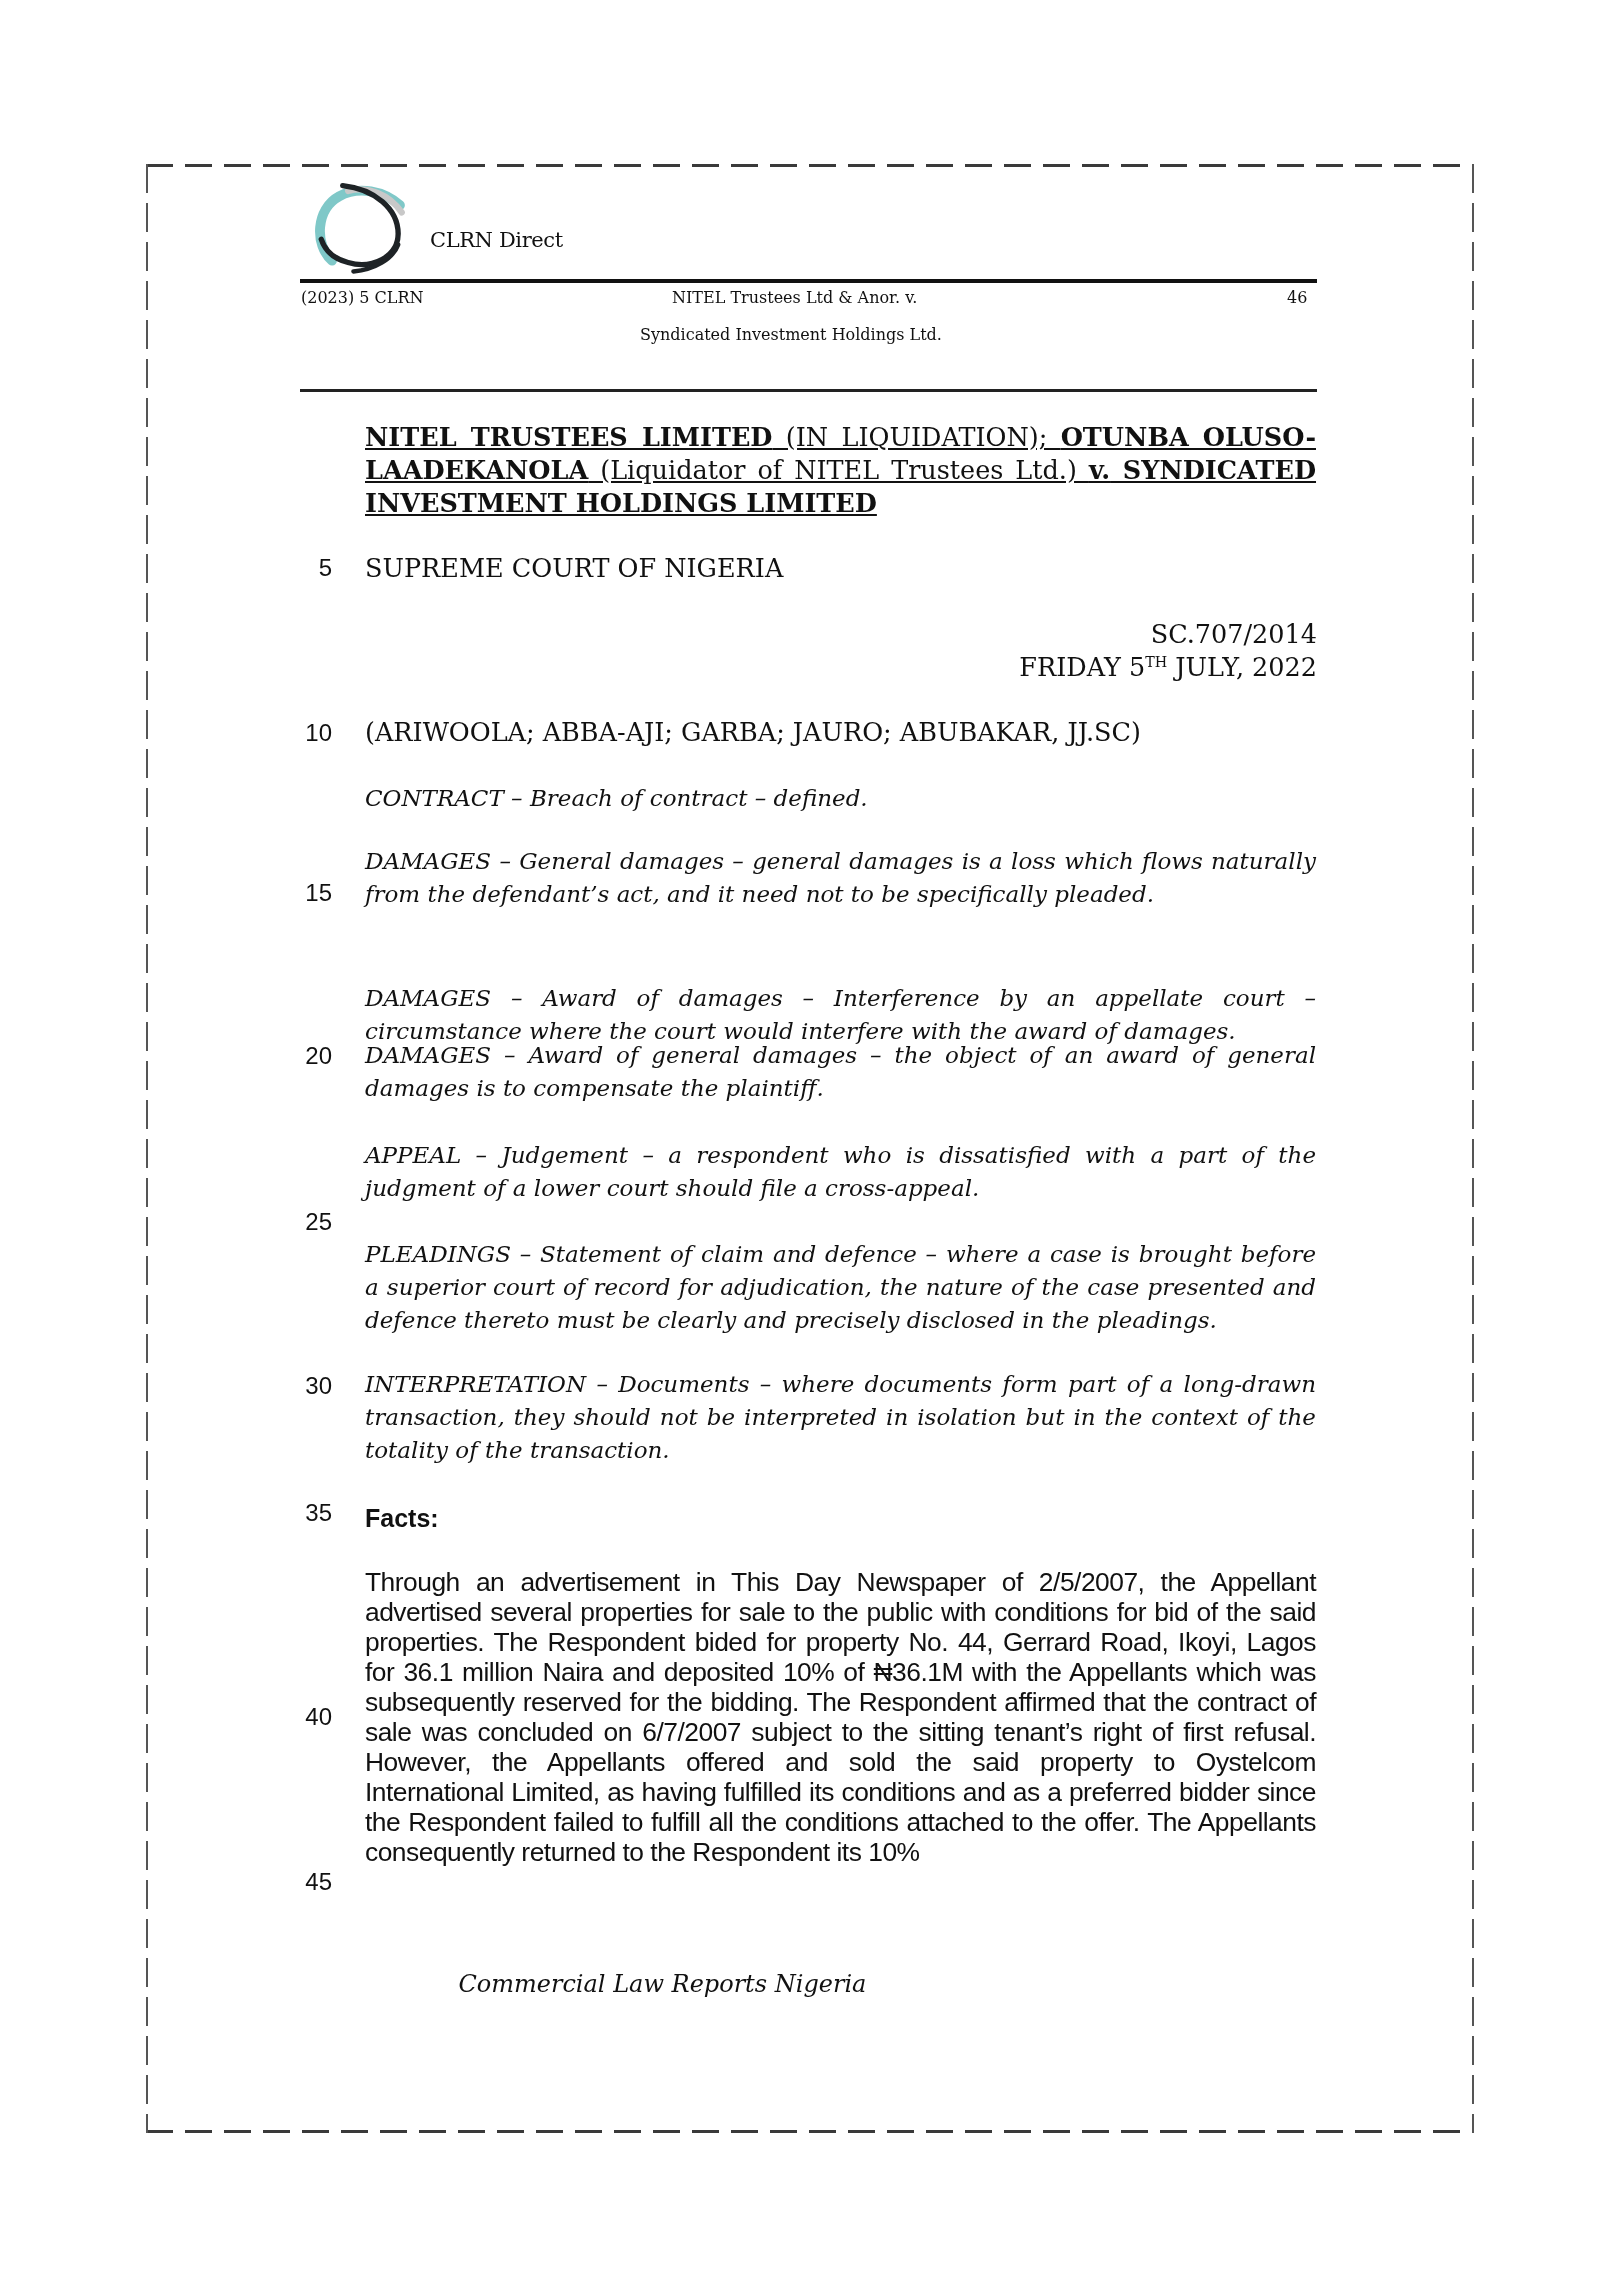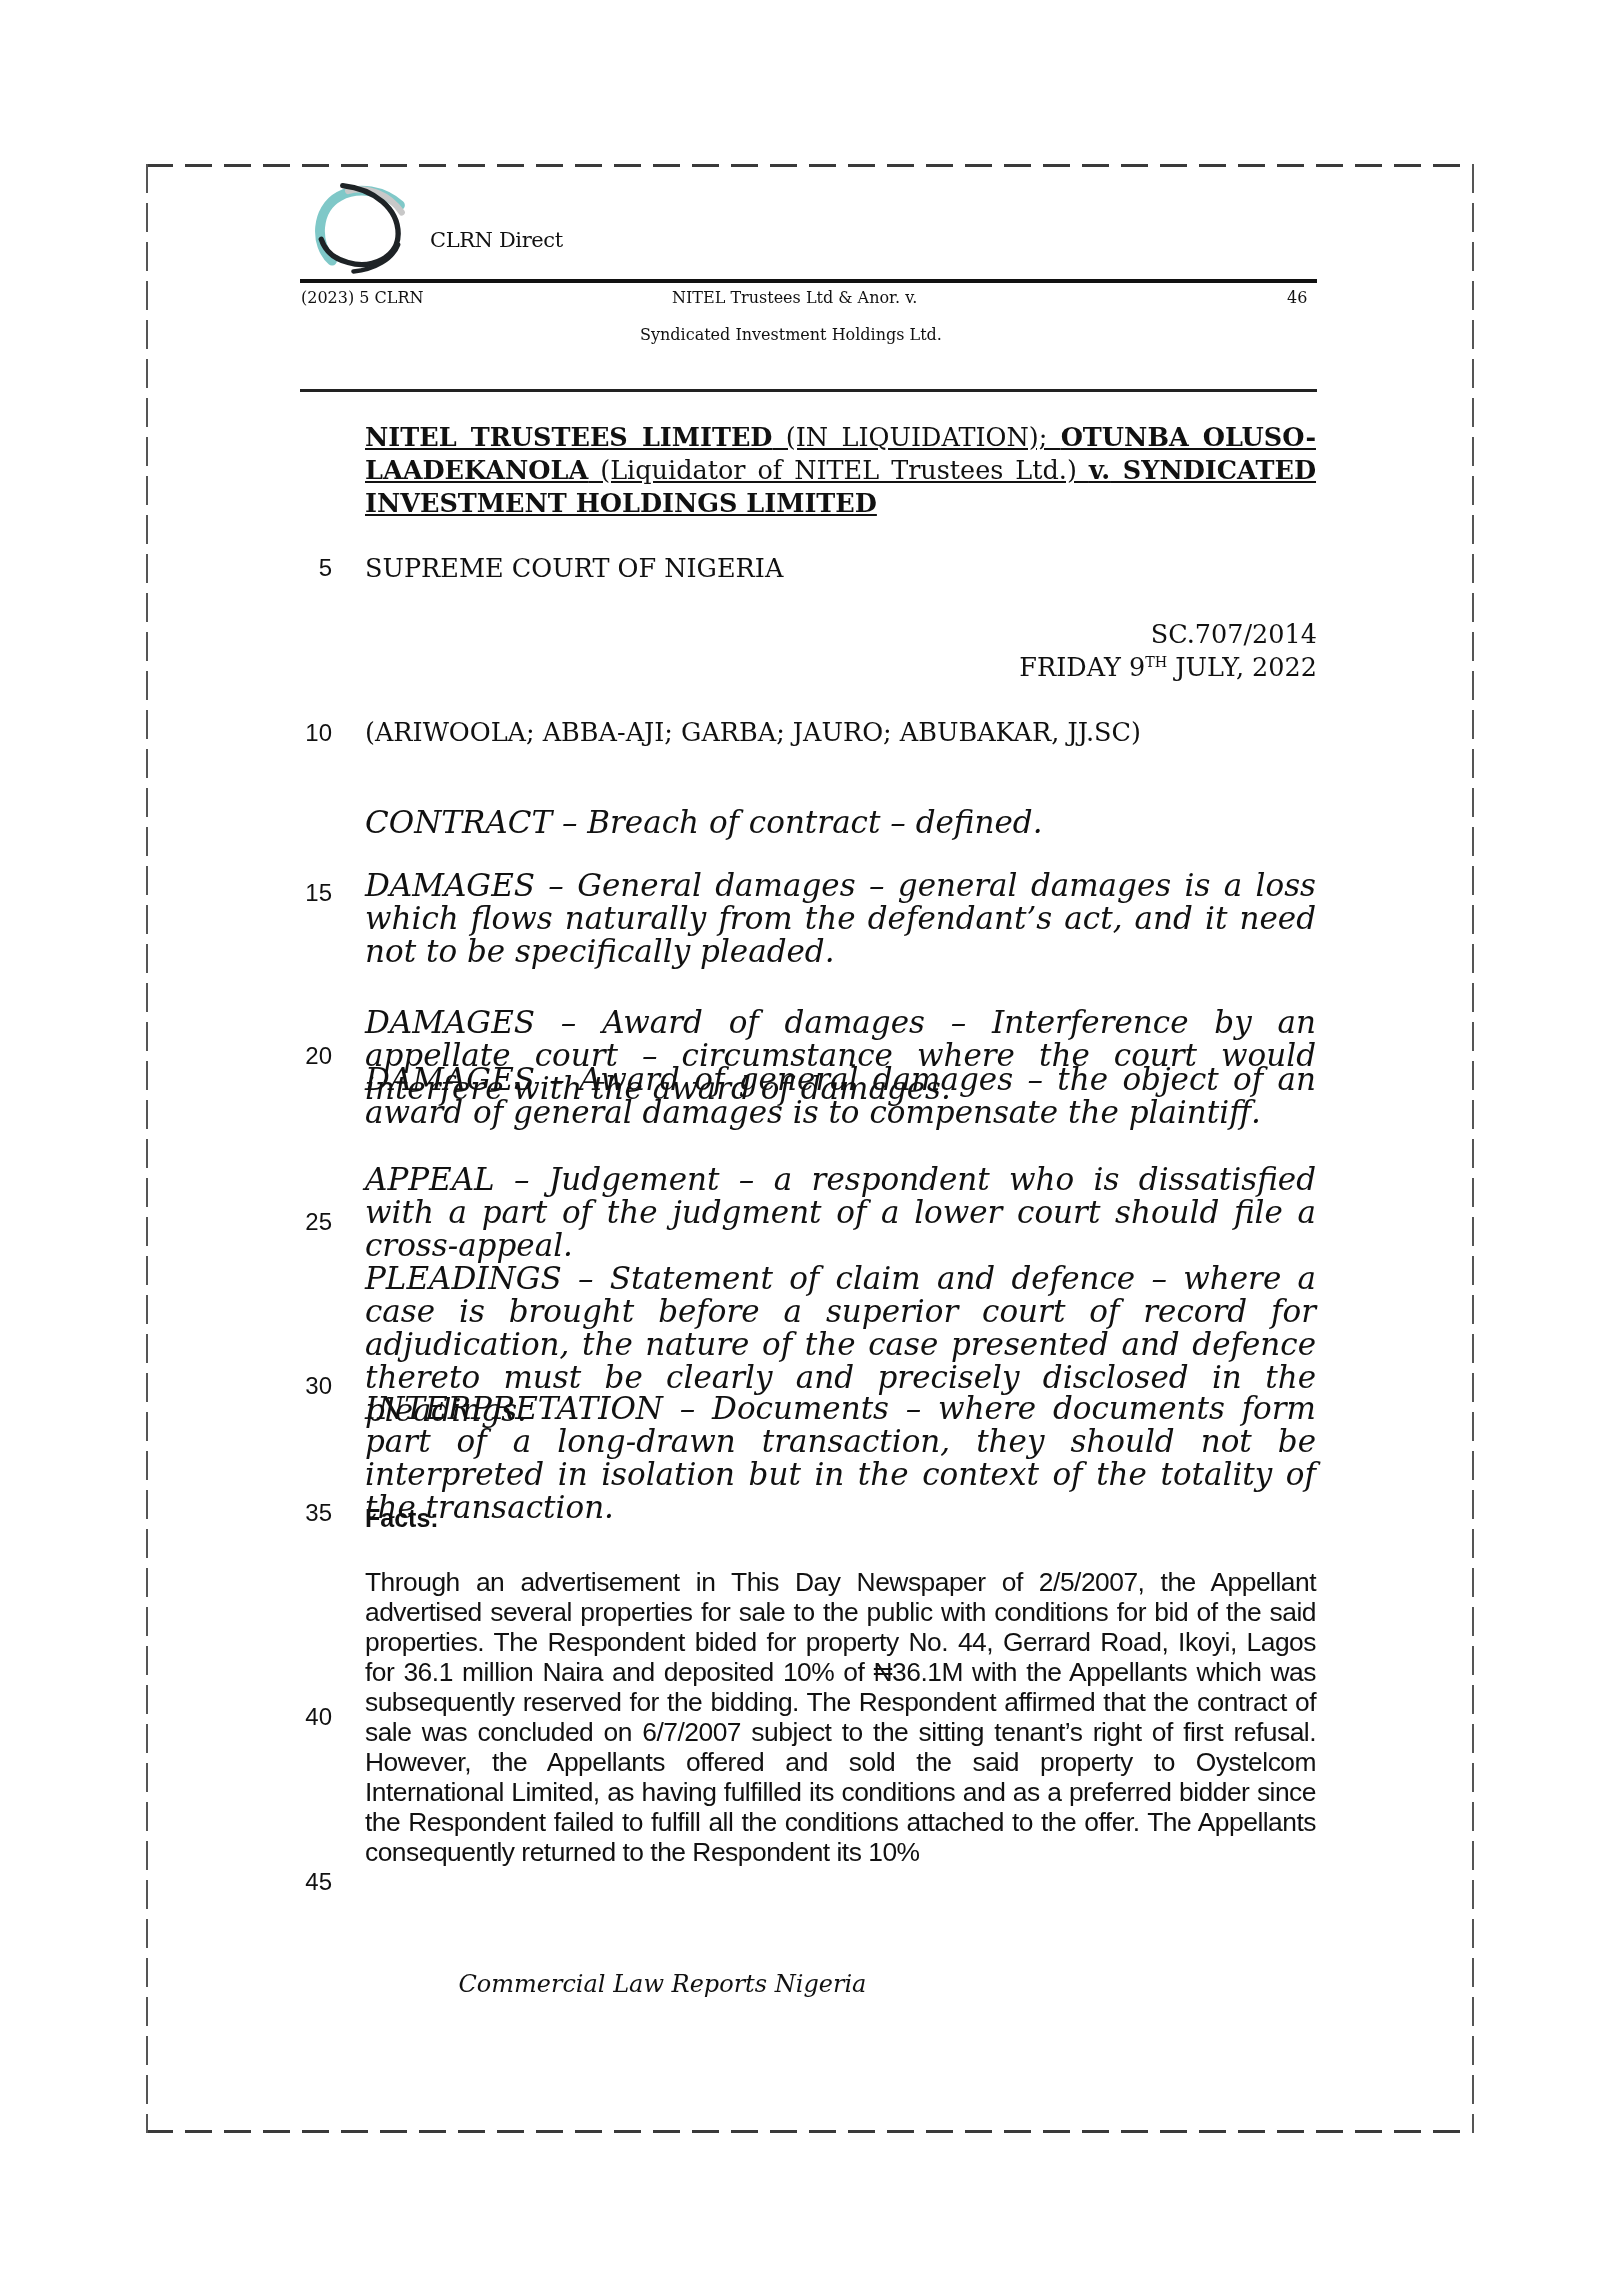--- a/index.html
+++ b/index.html
@@ -28,21 +28,21 @@
     .parties { top: 421px; font-size: 25.5px; line-height: 33px; text-align: justify; }
     .parties b { font-weight: bold; }
     .court { left: 365px; top: 553px; font-size: 25.5px; }
     .caseref { right: 304px; font-size: 25.5px; text-align: right; }
     .suit { top: 619px; }
     .date { top: 652px; }
     .date sup { font-size: 14.3px; vertical-align: 9px; }
     .judges { left: 365px; top: 717px; font-size: 25.5px; }
 
     .headnote { position: absolute; left: 365px; width: 951px; font-style: italic;
-      font-size: 31px; line-height: 33px; text-align: justify; margin-top: 24px; }
+      font-size: 23px; line-height: 33px; text-align: justify; }
 
     .facts-label { left: 365px; top: 1504px; font-size: 25px; font-weight: bold; }
     .facts-body { position: absolute; left: 365px; width: 951px; top: 1567px;
       font-size: 26.4px; line-height: 30px; text-align: justify; letter-spacing: -0.5px; }
 
     .lnum { position: absolute; width: 54px; left: 278px; text-align: right; font-size: 24px; }
 
     .footer { left: 0; width: 1332px; text-align: center; top: 1970px; font-size: 24px; font-style: italic; }
     .footer span { position: relative; left: -3.6px; }
   </style>
@@ -71,21 +71,21 @@
 <div class="abs serif hdr hdr-mid2">Syndicated Investment Holdings Ltd.</div>
 <div class="abs serif hdr hdr-page">46</div>
 <div class="rule-thin"></div>
 
 <div class="col serif parties">
   <b>NITEL TRUSTEES LIMITED</b><span> (IN LIQUIDATION); </span><b>OTUNBA OLUSO-LAADEKANOLA</b><span> (Liquidator of NITEL Trustees Ltd.) </span><b>v.</b><b> SYNDICATED INVESTMENT HOLDINGS LIMITED</b>
 </div>
 
 <div class="abs serif court">SUPREME COURT OF NIGERIA</div>
 <div class="abs serif caseref suit">SC.707/2014</div>
-<div class="abs serif caseref date"><span>FRIDAY 9</span><sup>TH</sup><span> JULY, 2022</span></div>
+<div class="abs serif caseref date"><span>FRIDAY 5</span><sup>TH</sup><span> JULY, 2022</span></div>
 <div class="abs serif judges">(ARIWOOLA; ABBA-AJI; GARBA; JAURO; ABUBAKAR, JJ.SC)</div>
 
 <div class="headnote serif" style="top:782px">CONTRACT – Breach of contract – defined.</div>
 <div class="headnote serif" style="top:845px">DAMAGES – General damages – general damages is a loss which flows naturally from the defendant’s act, and it need not to be specifically pleaded.</div>
 <div class="headnote serif" style="top:982px">DAMAGES – Award of damages – Interference by an appellate court – circumstance where the court would interfere with the award of damages.</div>
 <div class="headnote serif" style="top:1039px">DAMAGES – Award of general damages – the object of an award of general damages is to compensate the plaintiff.</div>
 <div class="headnote serif" style="top:1139px">APPEAL – Judgement – a respondent who is dissatisfied with a part of the judgment of a lower court should file a cross-appeal.</div>
 <div class="headnote serif" style="top:1238px">PLEADINGS – Statement of claim and defence – where a case is brought before a superior court of record for adjudication, the nature of the case presented and defence thereto must be clearly and precisely disclosed in the pleadings.</div>
 <div class="headnote serif" style="top:1368px">INTERPRETATION – Documents – where documents form part of a long-drawn transaction, they should not be interpreted in isolation but in the context of the totality of the transaction.</div>
 

